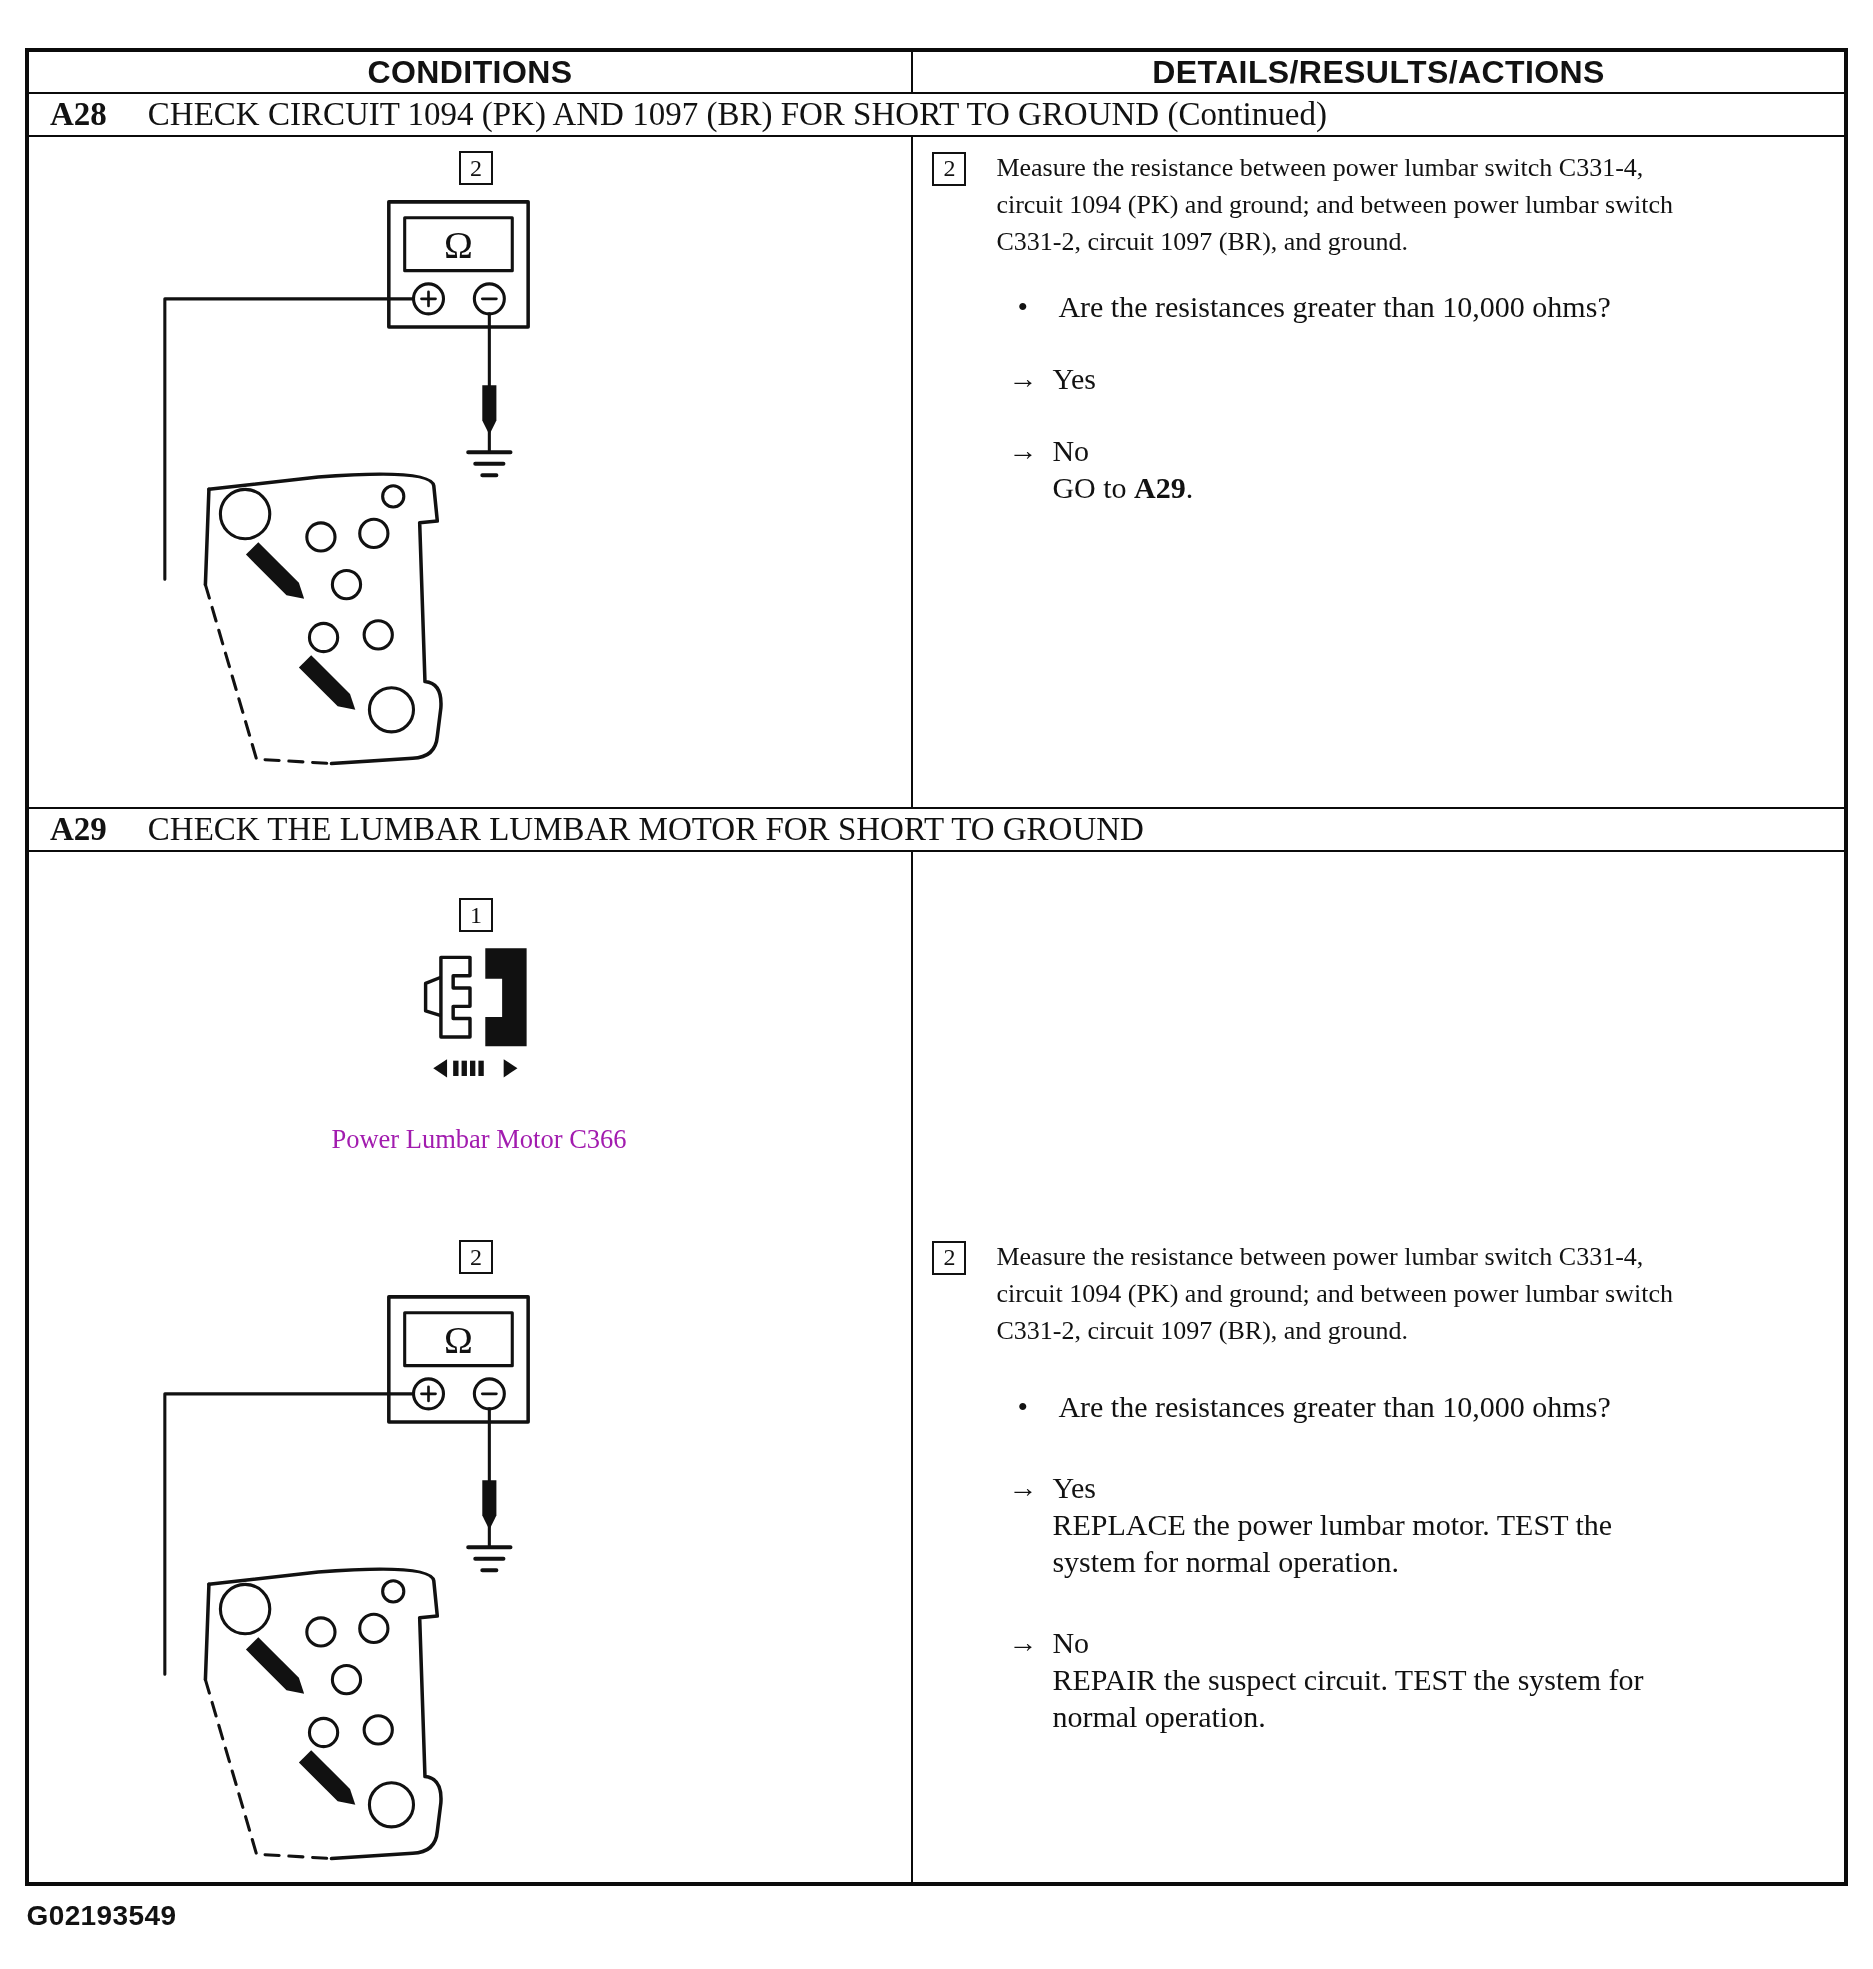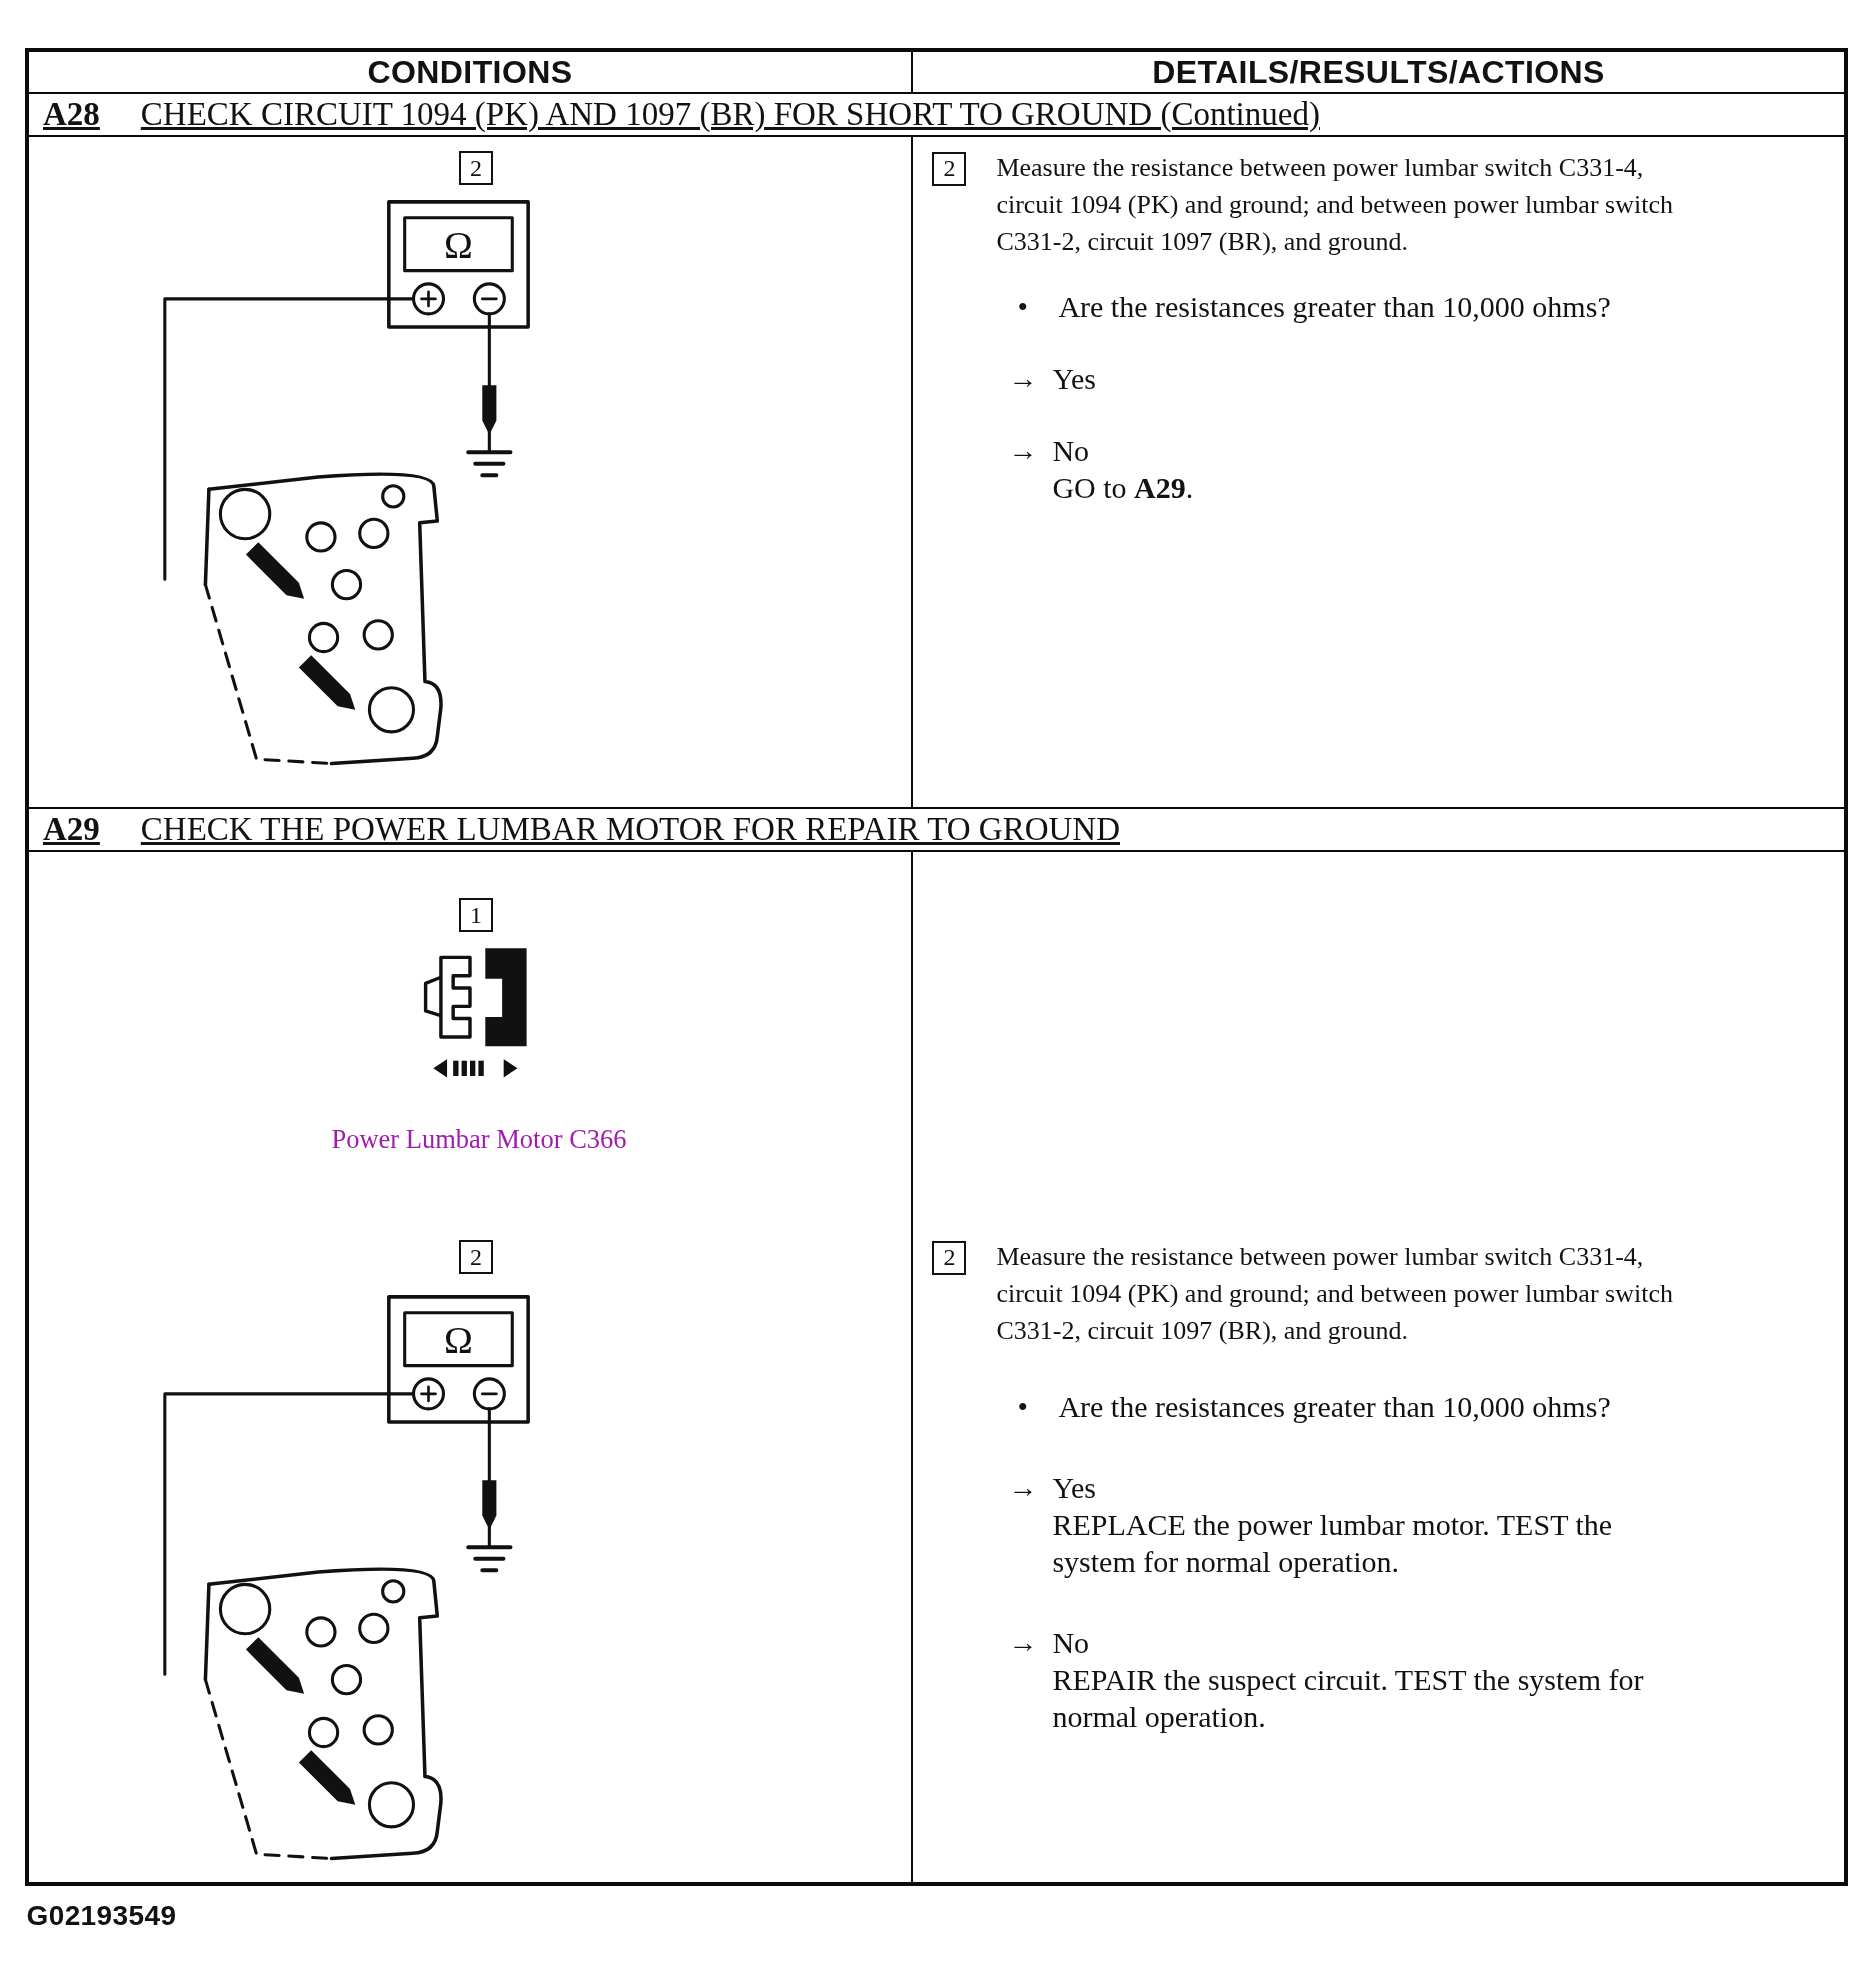--- a/index.html
+++ b/index.html
@@ -18,21 +18,21 @@
   .row:last-child { border-bottom:none; }
 
   .hdr { display:flex; height:42px; }
   .hdr-cell {
     display:flex; align-items:center; justify-content:center;
     font-family:"Liberation Sans", sans-serif; font-weight:bold; font-size:32px; letter-spacing:0.4px;
   }
   .hdr-cell.c1 { width:884px; border-right:2.6px solid #0b0b0b; }
   .hdr-cell.c2 { flex:1;border-radius:15px; }
 
-  .trow { height:43px; display:flex; align-items:center; padding-left:14px; font-size:33px;text-decoration:underline; }
+  .trow { height:43px; display:flex; align-items:center; padding-left:21px; font-size:33px; }
   .trow .sec-label { font-weight:bold; }
   .trow .sec-title { margin-left:41px; }
 
   .crow { display:flex; }
   .crow.a28 { height:672px; }
   .crow.a29 { height:1030px; }
   .ccell { width:884px; border-right:2.6px solid #0b0b0b; position:relative; }
   .dcell { flex:1; position:relative; }
 
   .step-box {
@@ -170,21 +170,21 @@
               <div class="dlabel">No</div>
               <div><span>GO to </span><b>A29</b><span>.</span></div>
             </div>
           </div>
         </div>
       </div>
     </div>
 
     <div class="row trow">
       <span class="sec-label">A29</span>
-      <span class="sec-title">CHECK THE POWER LUMBAR MOTOR FOR REPAIR TO GROUND</span>
+      <span class="sec-title">CHECK THE LUMBAR LUMBAR MOTOR FOR SHORT TO GROUND</span>
     </div>
 
     <div class="row crow a29">
       <div class="ccell">
         <div class="step-box" style="left:430px; top:46px;">1</div>
         <svg class="fig" style="left:366px; top:85px;" width="176" height="154" viewBox="0 0 230 200" xmlns="http://www.w3.org/2000/svg" xmlns:xlink="http://www.w3.org/1999/xlink">
           <use href="#motor-connector-figure" xlink:href="#motor-connector-figure"></use>
         </svg>
         <div class="fig-caption" style="top:272px;">Power Lumbar Motor C366</div>
 

